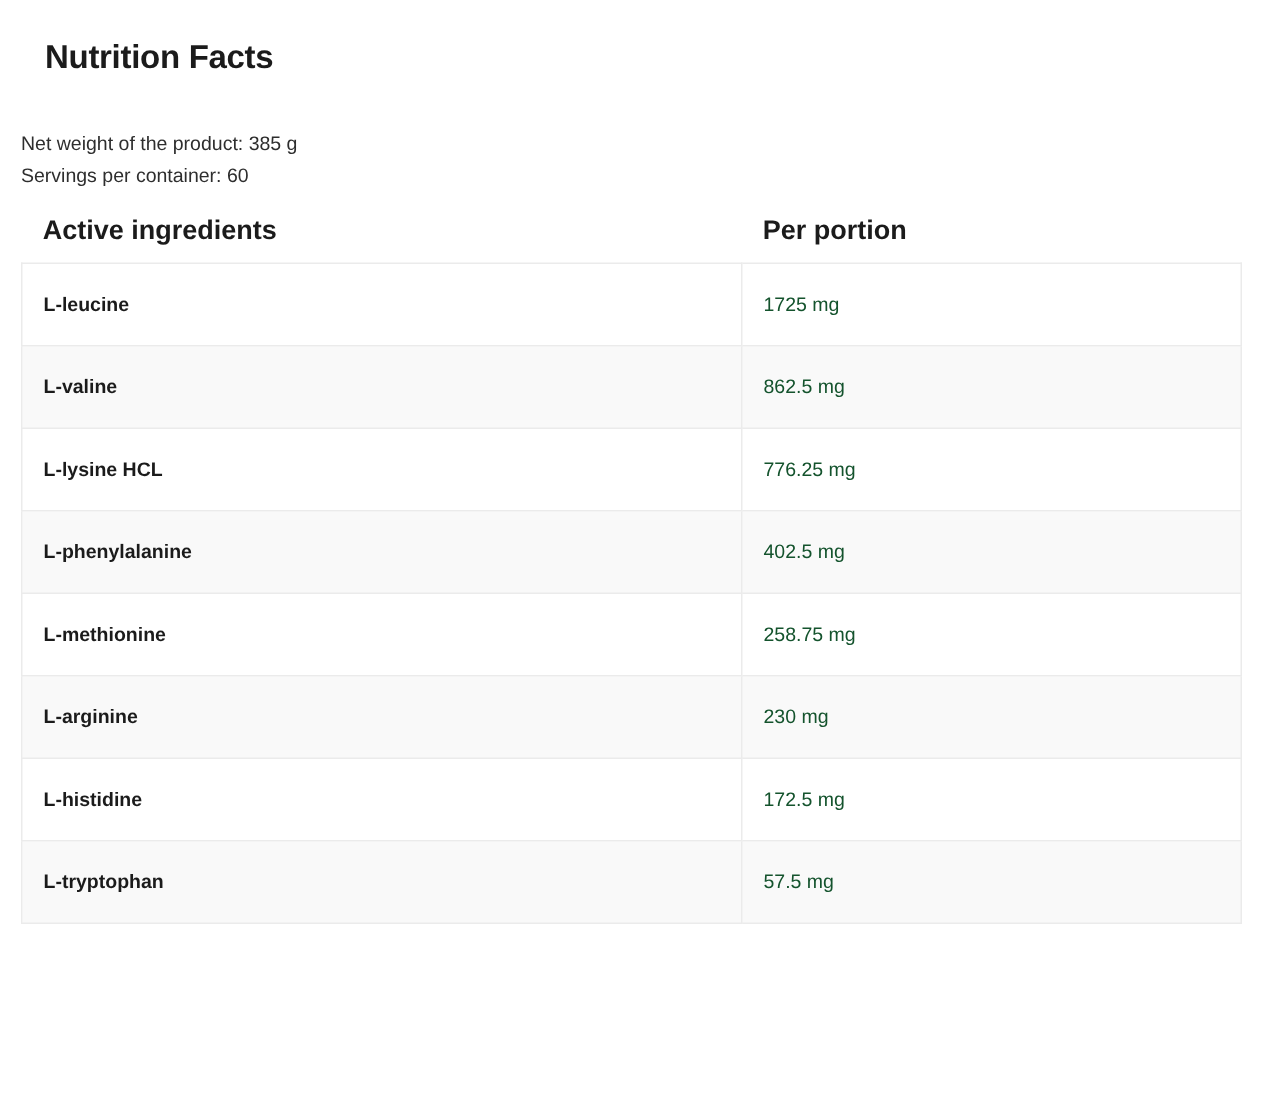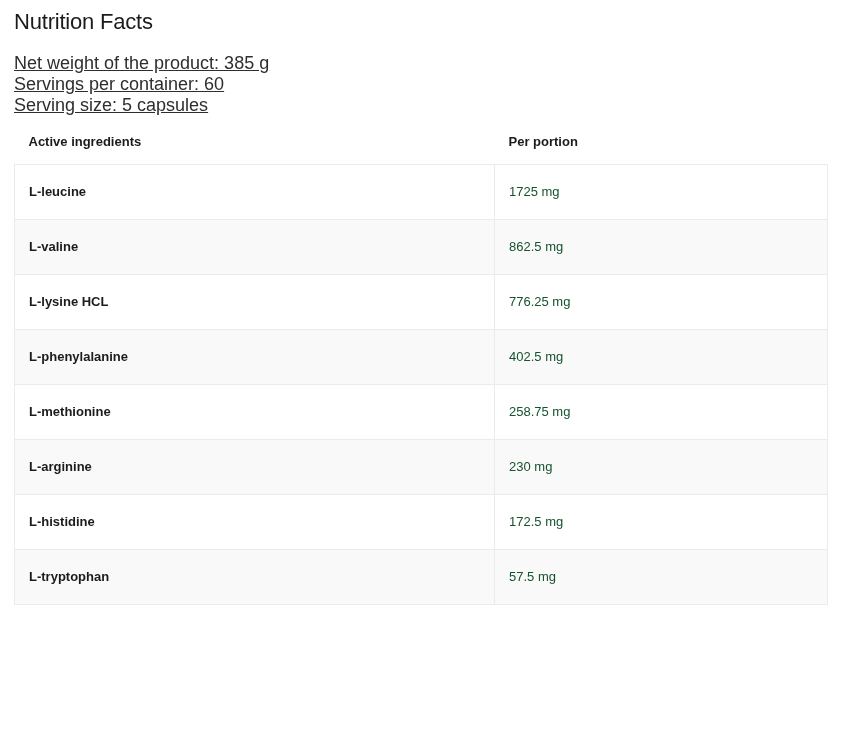--- a/index.html
+++ b/index.html
@@ -18,57 +18,56 @@
 
   .page {
     width: 843px;
     height: 734px;
     position: relative;
     padding: 0;
   }
 
   .nf-title {
     font-size: 22px;
-    font-weight: normal;
+    font-weight: bold;
     color: #1b1b1b;
     letter-spacing: -0.2px;
-    margin: 0;
+    margin: 16px;
     padding: 8px 0 0 14px;
     line-height: 28px;
   }
 
   .meta-block {
     padding: 17px 0 0 14px;
   }
   .meta-line {
-    font-size: 18px;
+    font-size: 13px;
     font-weight: normal;
     color: #2e2e2e;
     line-height: 21px;
     white-space: nowrap;
-    text-decoration: underline;
   }
 
   .table-wrap {
     margin-top: 17px;
     padding: 0 14px 0 14px;
   }
 
   table.nf-table {
     width: 813px;
     border-collapse: collapse;
     table-layout: fixed;
   }
 
   table.nf-table col.col-ingredient { width: 480px; }
   table.nf-table col.col-portion { width: 333px; }
 
   table.nf-table thead th {
     text-align: left;
-    font-size: 13px;
+    font-size: 18px;
     font-weight: bold;
     color: #1b1b1b;
     padding: 0 0 13px 14px;
     border: none;
     vertical-align: bottom;
     line-height: 18px;
     margin-top: 24px;
   }
 
   table.nf-table tbody td {
@@ -99,21 +98,20 @@
 </head>
 <body>
 
 <div class="page">
 
   <h1 class="nf-title">Nutrition Facts</h1>
 
   <div class="meta-block">
     <div class="meta-line">Net weight of the product: 385 g</div>
     <div class="meta-line">Servings per container: 60</div>
-    <div class="meta-line">Serving size: 5 capsules</div>
   </div>
 
   <div class="table-wrap">
     <table class="nf-table">
       <colgroup>
         <col class="col-ingredient">
         <col class="col-portion">
       </colgroup>
       <thead>
         <tr>

